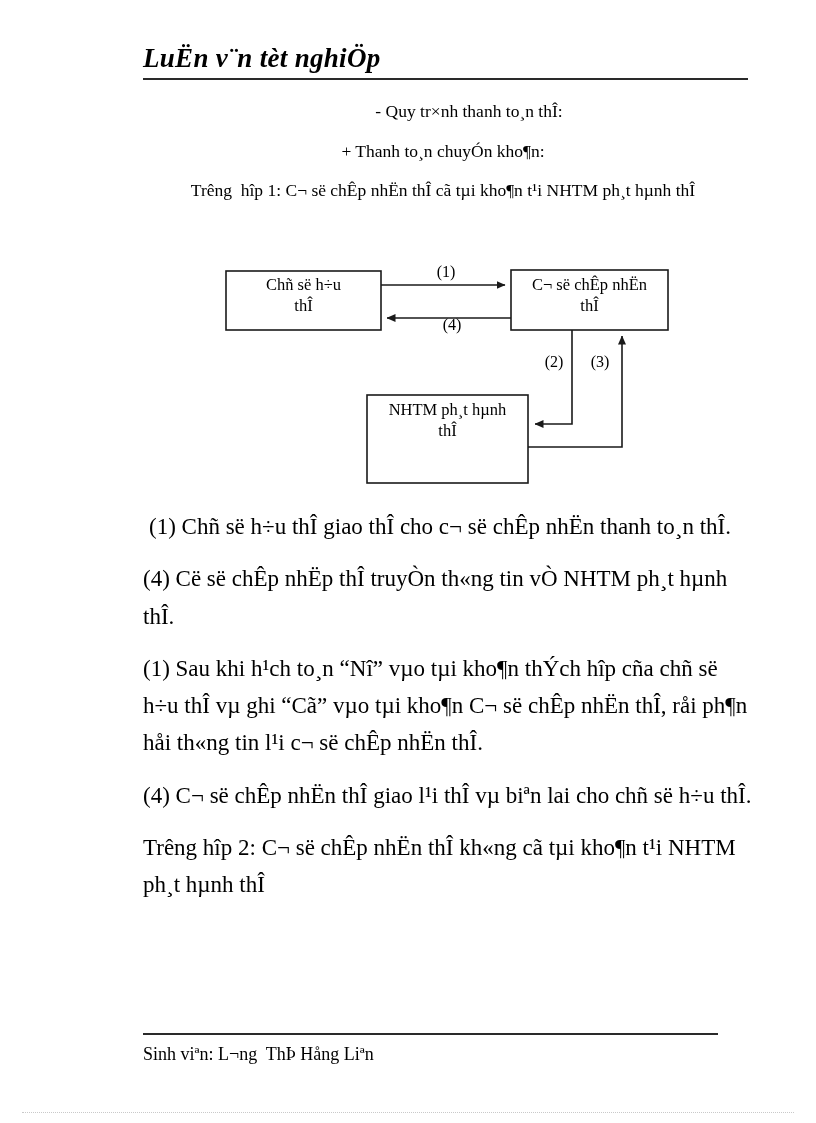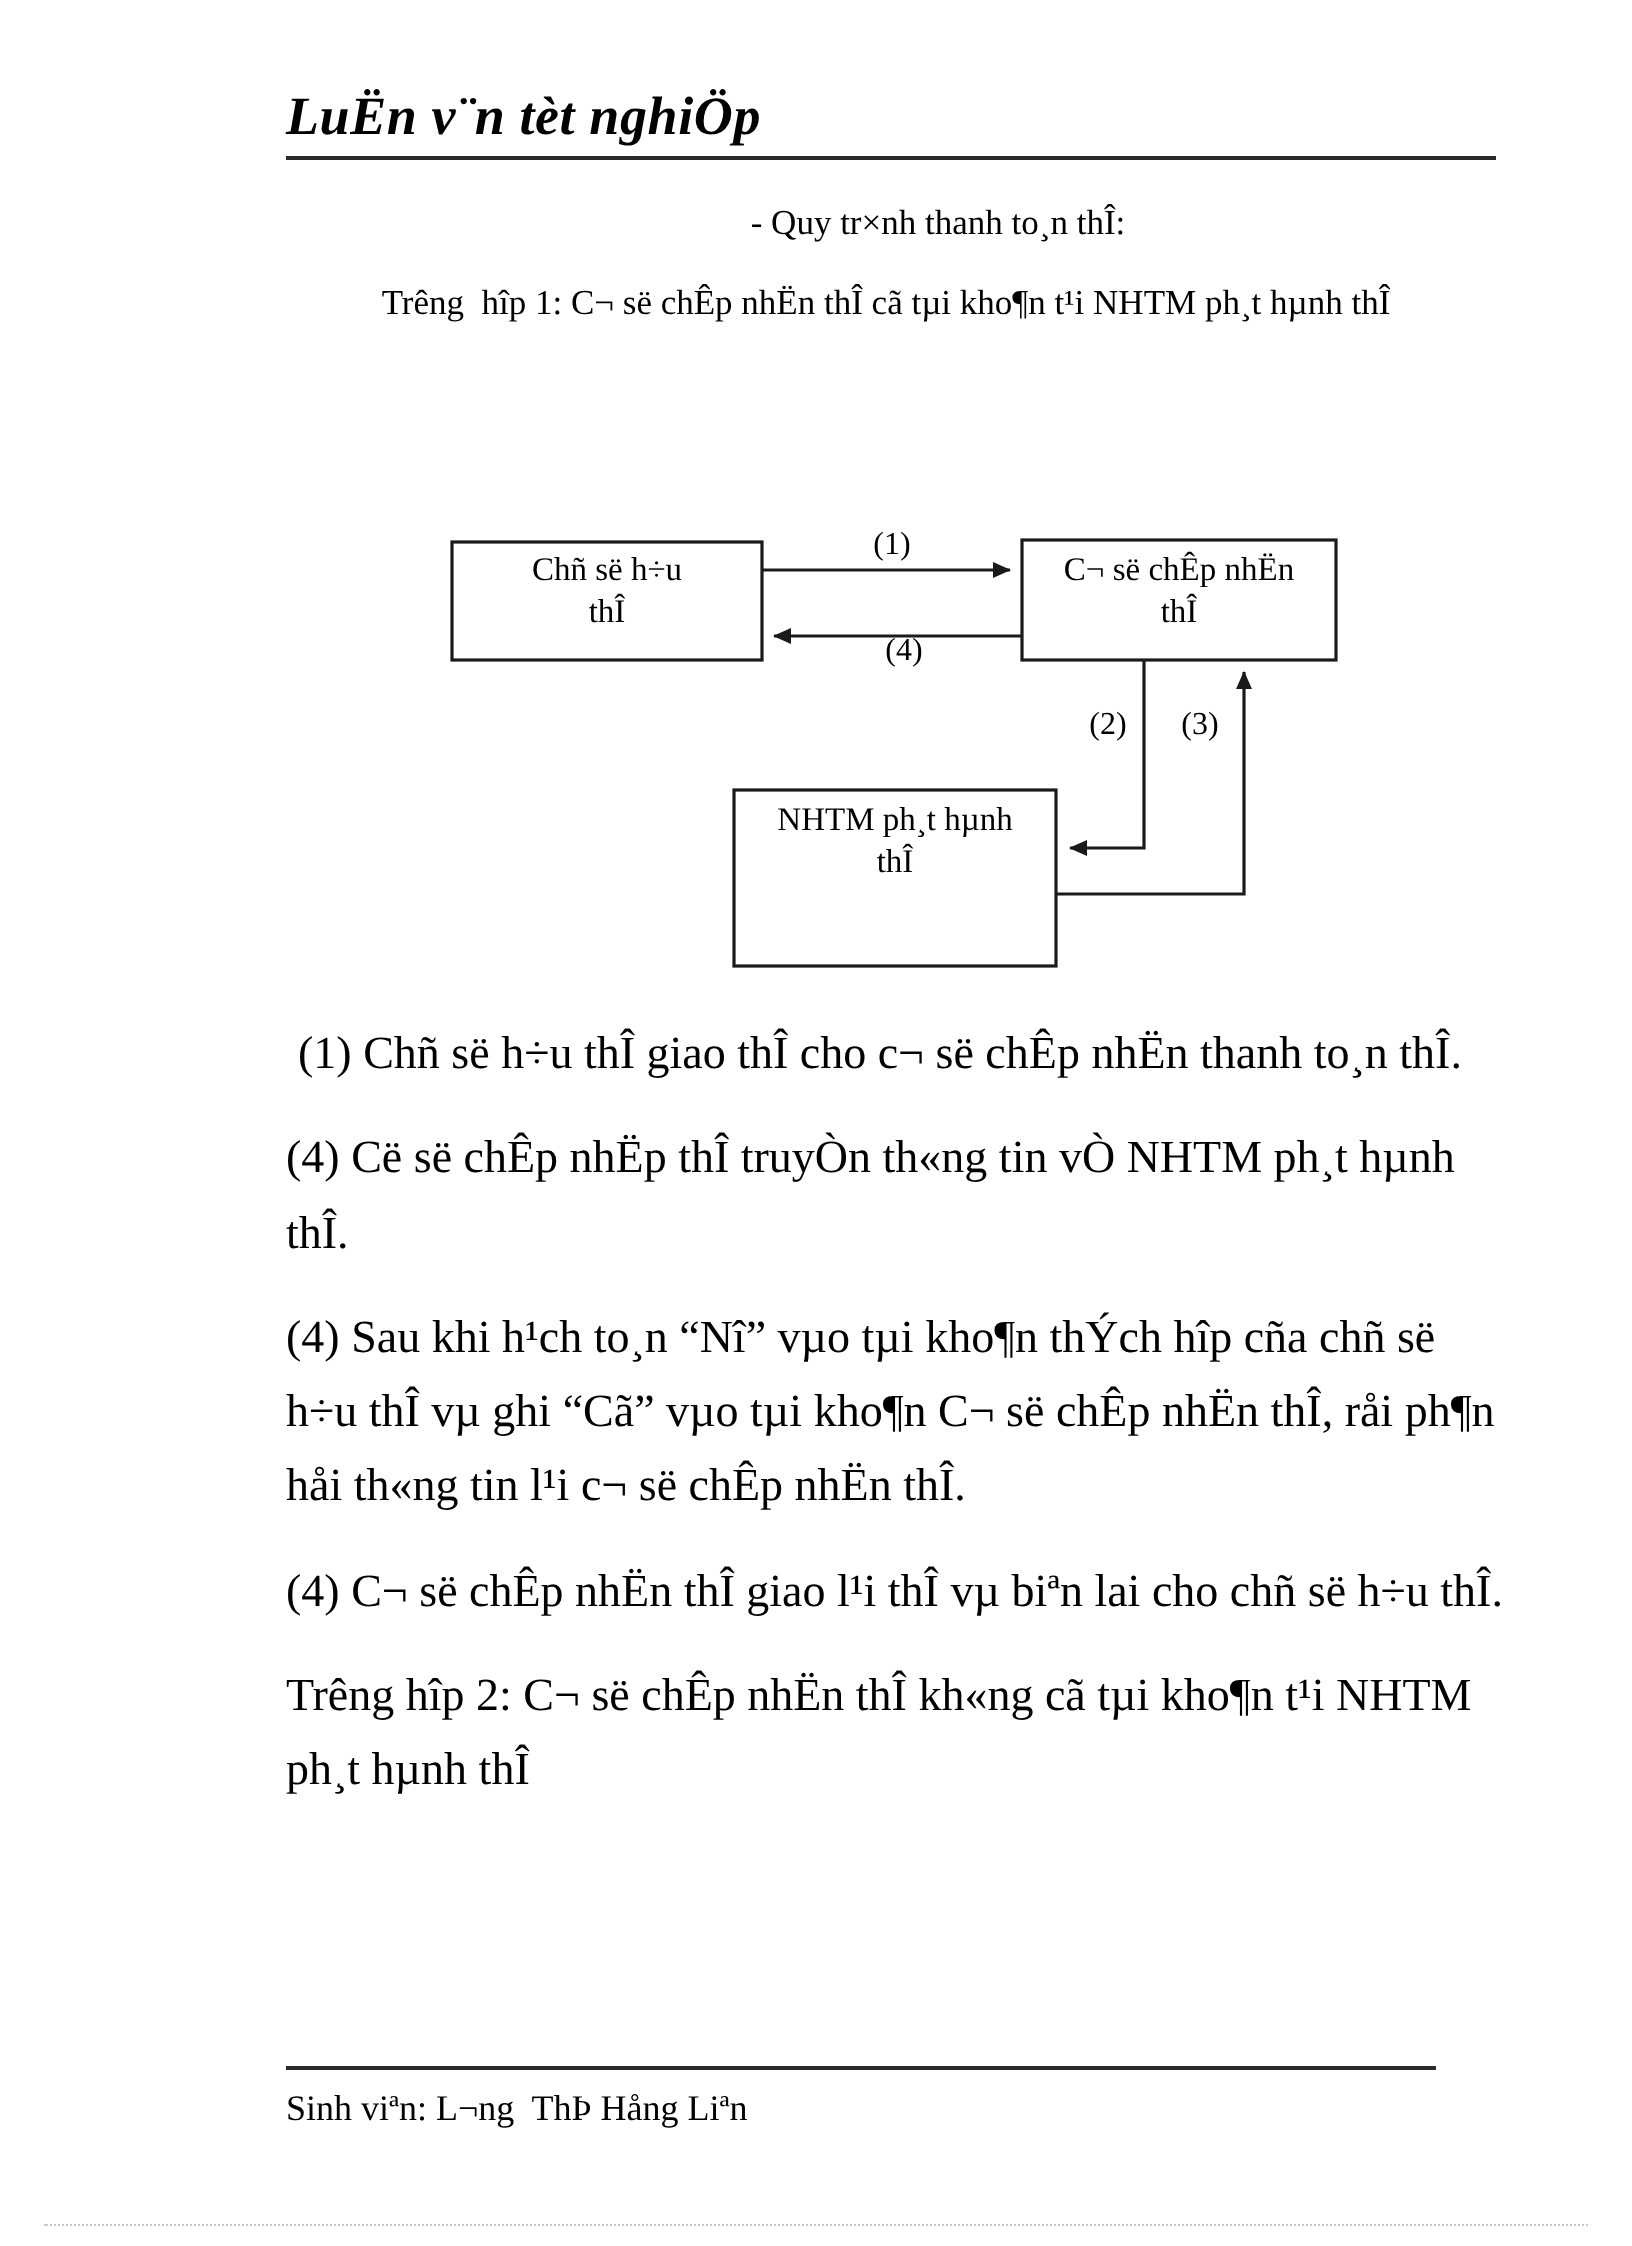--- a/index.html
+++ b/index.html
@@ -127,20 +127,21 @@
 
 <div class="page">
 
   <div class="header">
     <div class="header-title">LuËn v¨n tèt nghiÖp</div>
     <div class="header-rule"></div>
   </div>
 
   <div class="body-area">
     <p class="para indent tight">- Quy tr×nh thanh to¸n thÎ:</p>
+    <p class="para tight">+ Thanh to¸n chuyÓn kho¶n:</p>
     <p class="para">Trêng  hîp 1: C¬ së chÊp nhËn thÎ cã tµi kho¶n t¹i NHTM ph¸t hµnh thÎ</p>
   </div>
 
   <div class="diagram">
     <svg width="816" height="1123" viewBox="0 0 816 1123" xmlns="http://www.w3.org/2000/svg">
       <defs>
         <marker id="arrowhead" markerWidth="9" markerHeight="8" refX="8.5" refY="4" orient="auto" markerUnits="userSpaceOnUse">
           <path d="M0,0 L9,4 L0,8 z" fill="#1a1a1a"></path>
         </marker>
       </defs>
@@ -181,21 +182,21 @@
       <g>
         <path d="M528,447 L622,447 L622,336" fill="none" stroke="#1a1a1a" stroke-width="1.6" marker-end="url(#arrowhead)"></path>
         <text class="arrow-label" x="600" y="367">(3)</text>
       </g>
     </svg>
   </div>
 
   <div class="notes">
     <p class="note first">(1) Chñ së h÷u thÎ giao thÎ cho c¬ së chÊp nhËn thanh to¸n thÎ.</p>
     <p class="note">(4) Cë së chÊp nhËp thÎ truyÒn th«ng tin vÒ NHTM ph¸t hµnh thÎ.</p>
-    <p class="note">(4) Sau khi h¹ch to¸n “Nî” vµo tµi kho¶n thÝch hîp cña chñ së h÷u thÎ vµ ghi “Cã” vµo tµi kho¶n C¬ së chÊp nhËn thÎ, råi ph¶n håi th«ng tin l¹i c¬ së chÊp nhËn thÎ.</p>
+    <p class="note">(1) Sau khi h¹ch to¸n “Nî” vµo tµi kho¶n thÝch hîp cña chñ së h÷u thÎ vµ ghi “Cã” vµo tµi kho¶n C¬ së chÊp nhËn thÎ, råi ph¶n håi th«ng tin l¹i c¬ së chÊp nhËn thÎ.</p>
     <p class="note">(4) C¬ së chÊp nhËn thÎ giao l¹i thÎ vµ biªn lai cho chñ së h÷u thÎ.</p>
     <p class="note">Trêng  hîp 2: C¬ së chÊp nhËn thÎ kh«ng cã tµi kho¶n t¹i NHTM ph¸t hµnh thÎ</p>
   </div>
 
   <div class="footer">
     <div class="footer-rule"></div>
     <div class="footer-text">Sinh viªn: L¬ng  ThÞ Hång Liªn</div>
   </div>
 
   <div class="scan-edge"></div>

